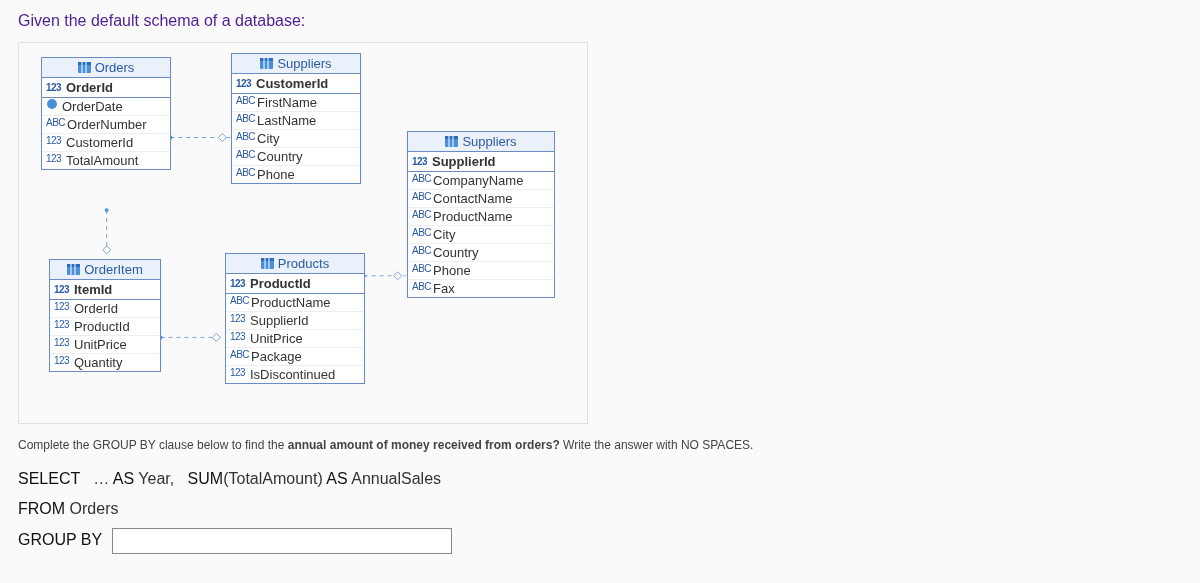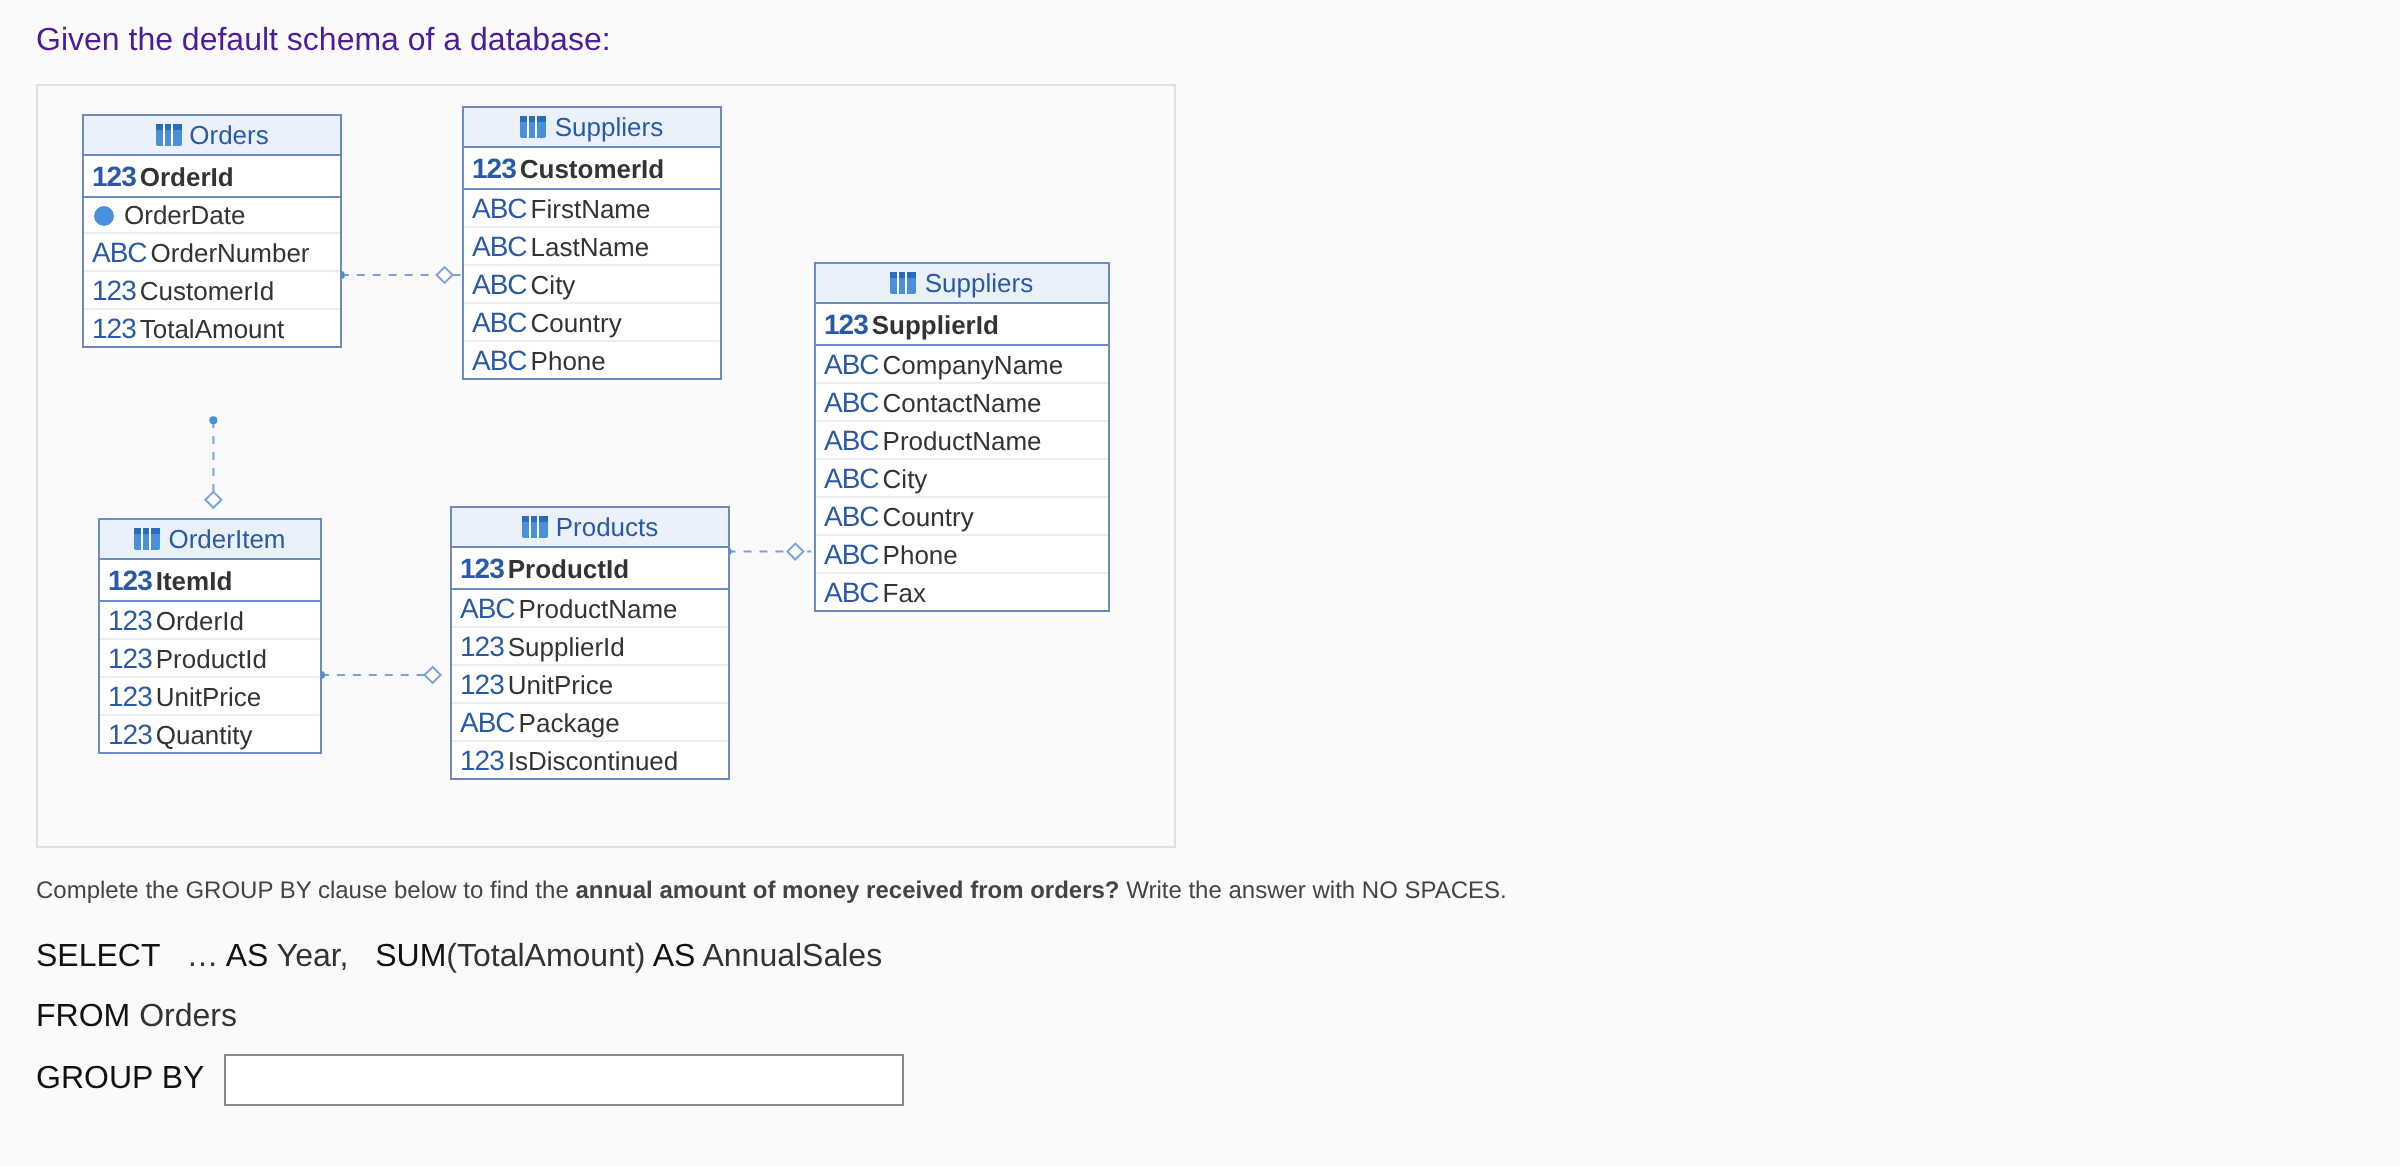--- a/index.html
+++ b/index.html
@@ -48,27 +48,27 @@
     border-bottom: 1px solid #6b8bc4;
     padding: 2px 6px 2px 4px;
     font-weight: bold;
     display: flex;
     align-items: center;
     gap: 2px;
   }
   .col-row {
     padding: 1px 6px 1px 4px;
     display: flex;
-    align-items: center;
+    align-items: flex-start;
     gap: 2px;
     border-top: 1px solid #eee;
   }
   .col-row:first-of-type { border-top: none; }
   .type-tag {
-    font-size: 14px;
+    font-size: 10px;
     min-width: 18px;
     text-align: left;
     color: #2a5aa5;
     letter-spacing: -0.5px;
   }
   .type-num { color: #2a5aa5; }
   .type-abc { color: #2a5aa5; }
   .date-dot {
     width: 10px; height: 10px; border-radius: 50%;
     background: #4a90d9;

